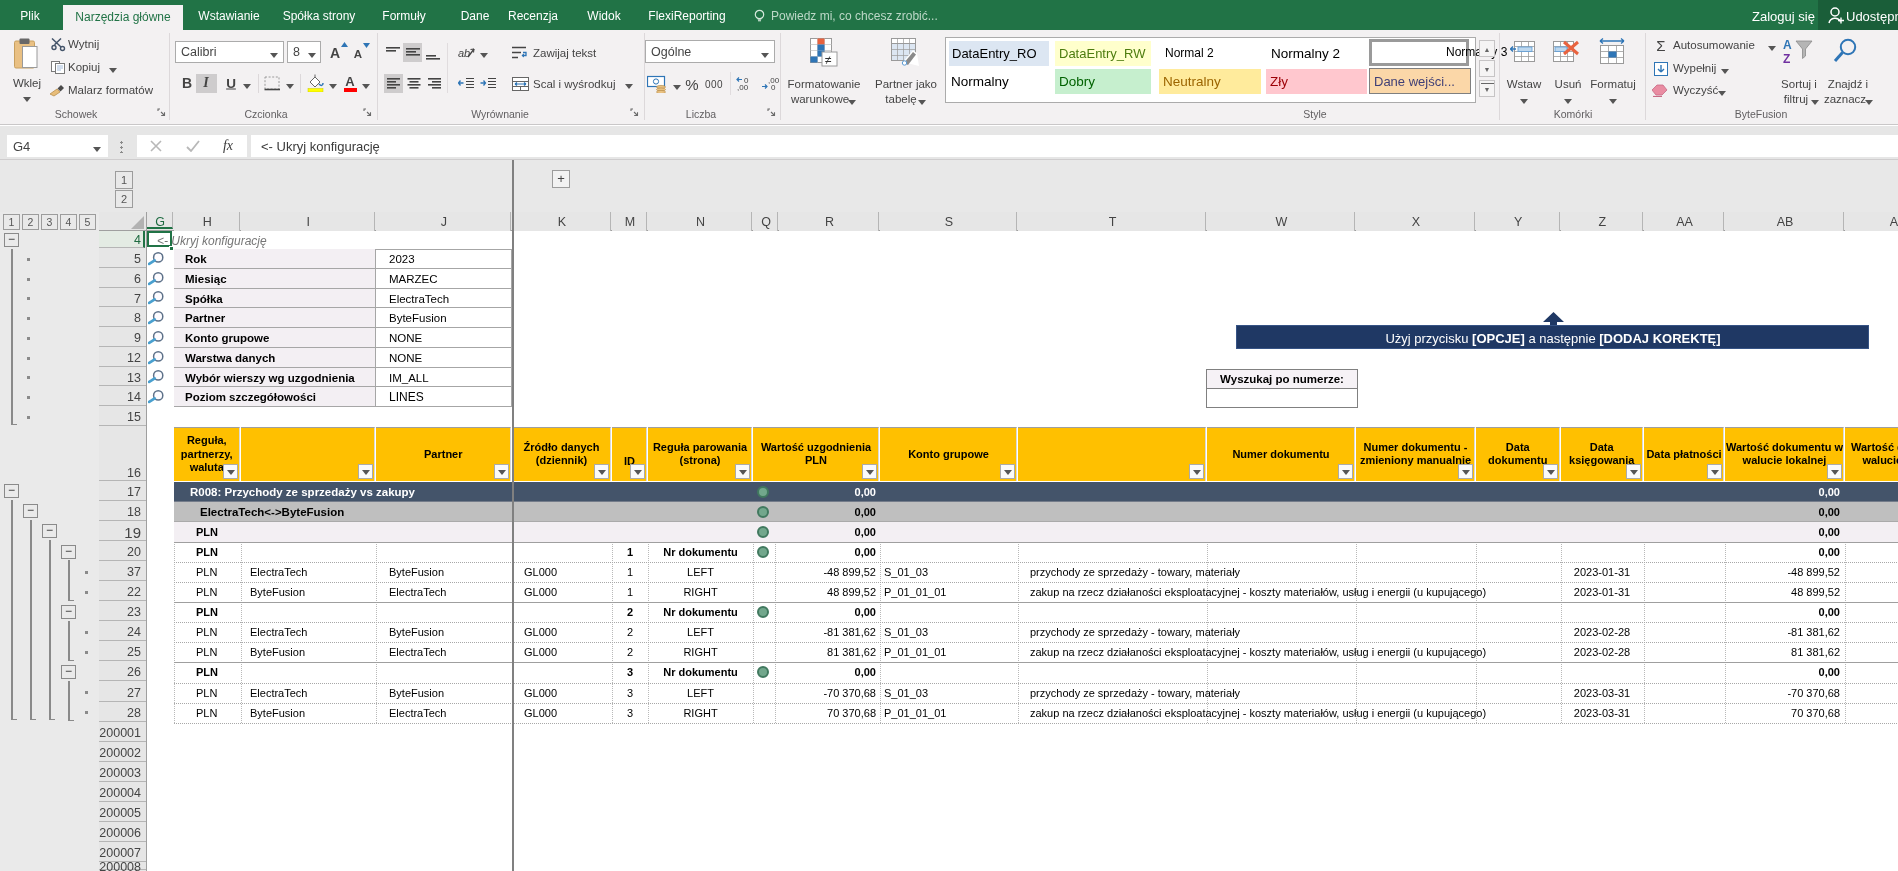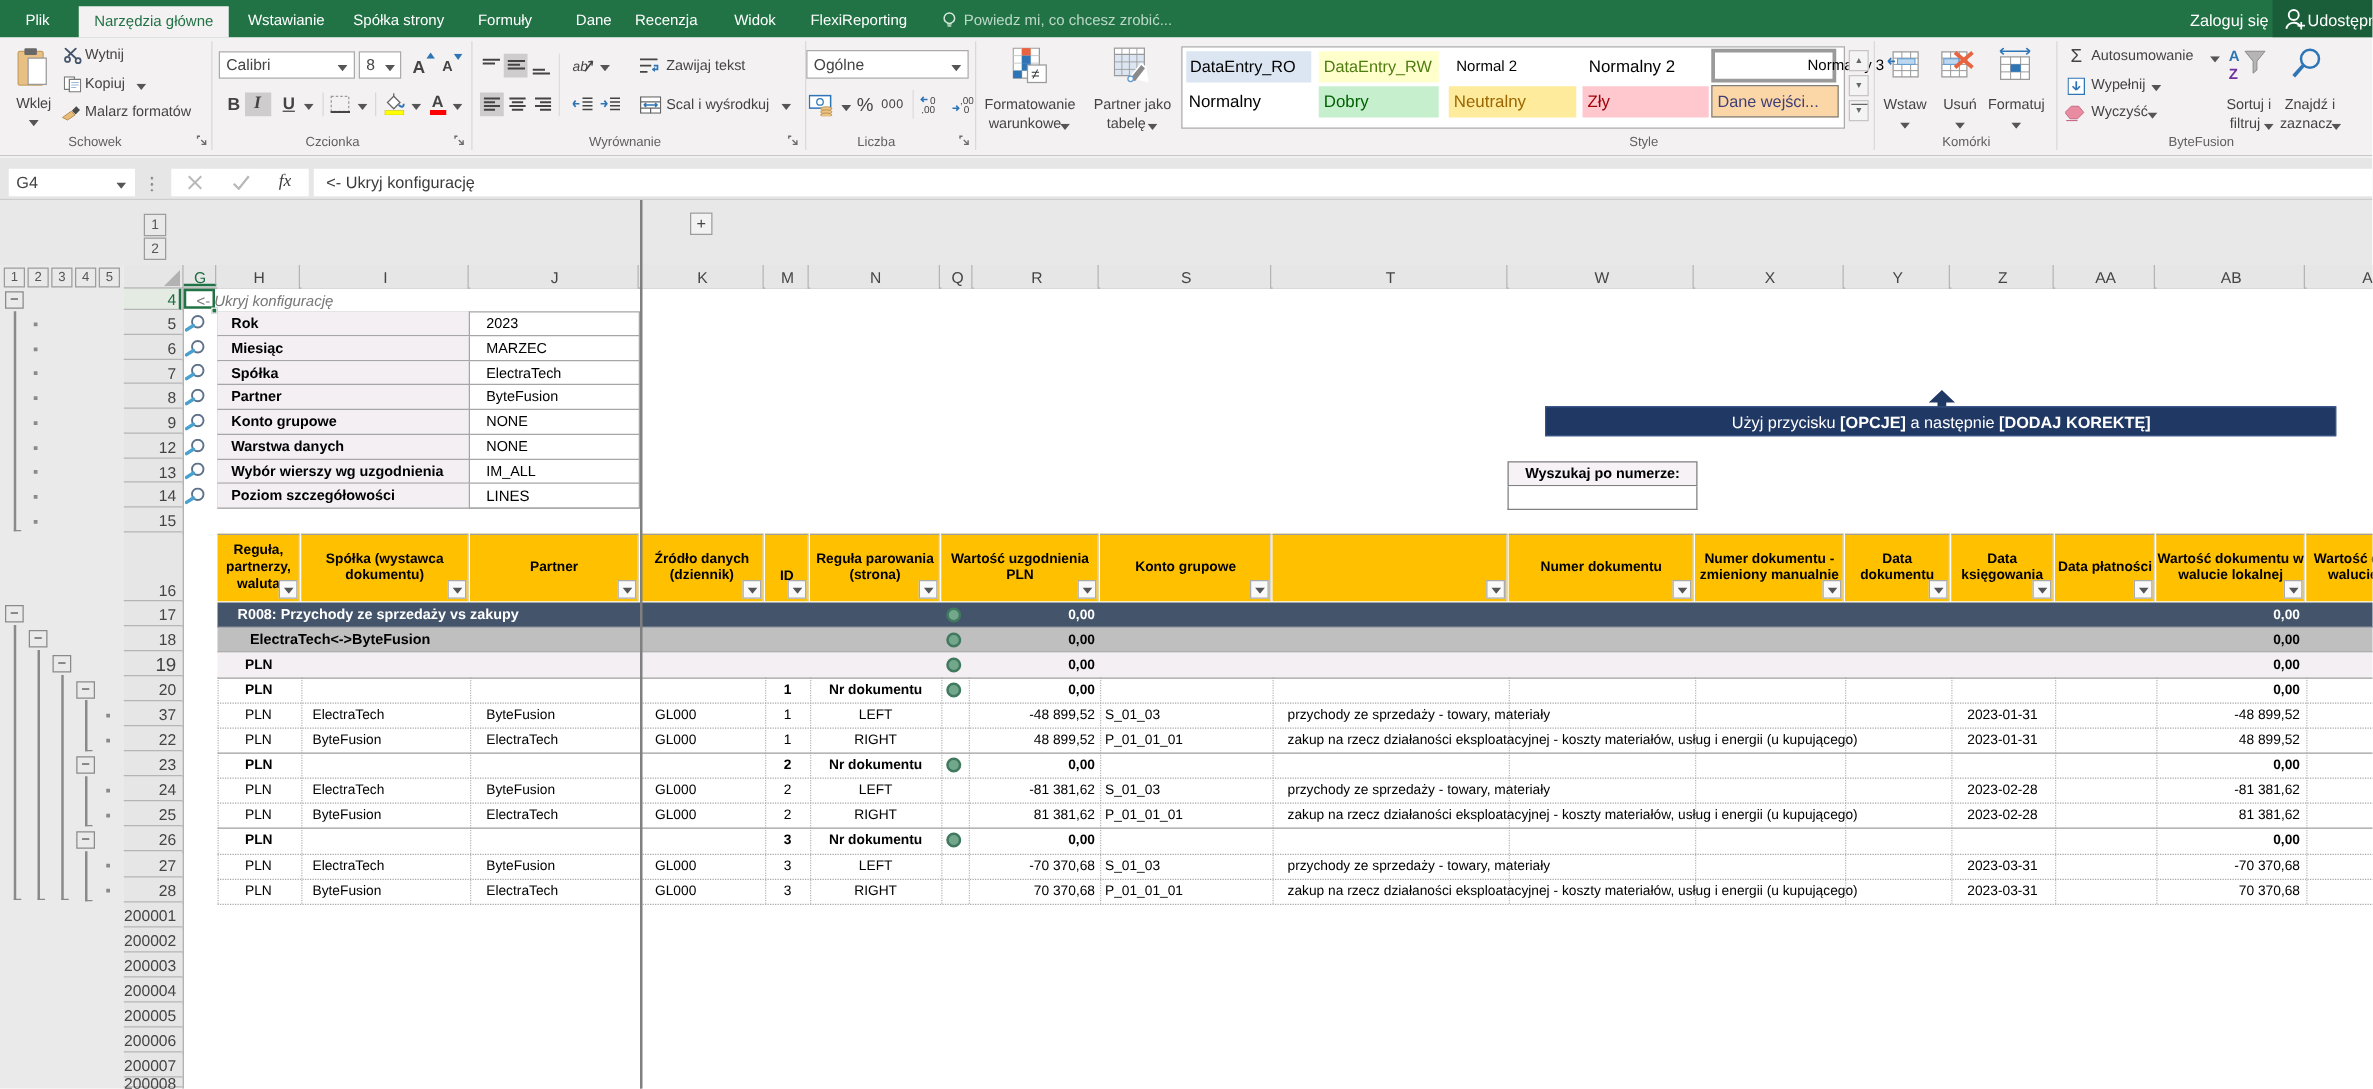--- a/index.html
+++ b/index.html
@@ -628,21 +628,20 @@
 <div style="position:absolute;left:1206px;top:368.5px;width:152px;height:20.5px;background:#f6f2f6;border:1px solid #808080"></div>
 <div style="position:absolute;left:1282px;top:379px;transform:translate(-50%,-50%);white-space:nowrap;font-size:11.5px;font-weight:bold;color:#000">Wyszukaj po numerze:</div>
 <div style="position:absolute;left:1206px;top:389px;width:152px;height:19px;background:#fff;border:1px solid #808080;border-top:none"></div>
 <div style="position:absolute;left:173.5px;top:427px;width:66.5px;height:53.5px;background:#ffc000;border-right:1px solid #d9d9d9;border-top:1px solid #9f9f9f"></div>
 <div style="position:absolute;left:173.5px;top:428px;width:66.5px;height:52.5px;display:flex;align-items:center;justify-content:center;text-align:center;font-size:11px;font-weight:bold;color:#000;line-height:13.5px">Reguła,<br>partnerzy,<br>waluta</div>
 <div style="position:absolute;left:223px;top:463.5px;width:15px;height:15px;background:#fafafa;border:1px solid #ababab"></div>
 <svg style="position:absolute;left:227px;top:469.5px" width="8" height="5" viewBox="0 0 8 5">
       <path d="M0 0 h8 l-4 5 z" fill="#555"></path>
     </svg>
 <div style="position:absolute;left:241px;top:427px;width:133.5px;height:53.5px;background:#ffc000;border-right:1px solid #d9d9d9;border-top:1px solid #9f9f9f"></div>
-<div style="position:absolute;left:241px;top:428px;width:133.5px;height:52.5px;display:flex;align-items:center;justify-content:center;text-align:center;font-size:11px;font-weight:bold;color:#000;line-height:13.5px">Spółka (wystawca<br>dokumentu)</div>
 <div style="position:absolute;left:357.5px;top:463.5px;width:15px;height:15px;background:#fafafa;border:1px solid #ababab"></div>
 <svg style="position:absolute;left:361.5px;top:469.5px" width="8" height="5" viewBox="0 0 8 5">
       <path d="M0 0 h8 l-4 5 z" fill="#555"></path>
     </svg>
 <div style="position:absolute;left:375.5px;top:427px;width:135.5px;height:53.5px;background:#ffc000;border-right:1px solid #d9d9d9;border-top:1px solid #9f9f9f"></div>
 <div style="position:absolute;left:375.5px;top:428px;width:135.5px;height:52.5px;display:flex;align-items:center;justify-content:center;text-align:center;font-size:11px;font-weight:bold;color:#000;line-height:13.5px">Partner</div>
 <div style="position:absolute;left:494px;top:463.5px;width:15px;height:15px;background:#fafafa;border:1px solid #ababab"></div>
 <svg style="position:absolute;left:498px;top:469.5px" width="8" height="5" viewBox="0 0 8 5">
       <path d="M0 0 h8 l-4 5 z" fill="#555"></path>
     </svg>

